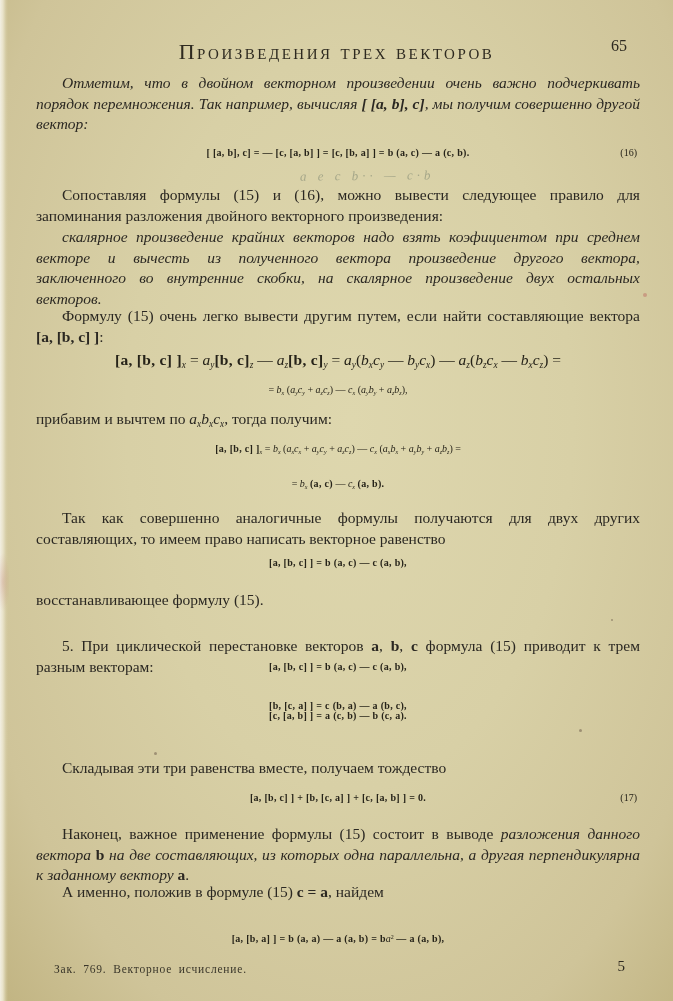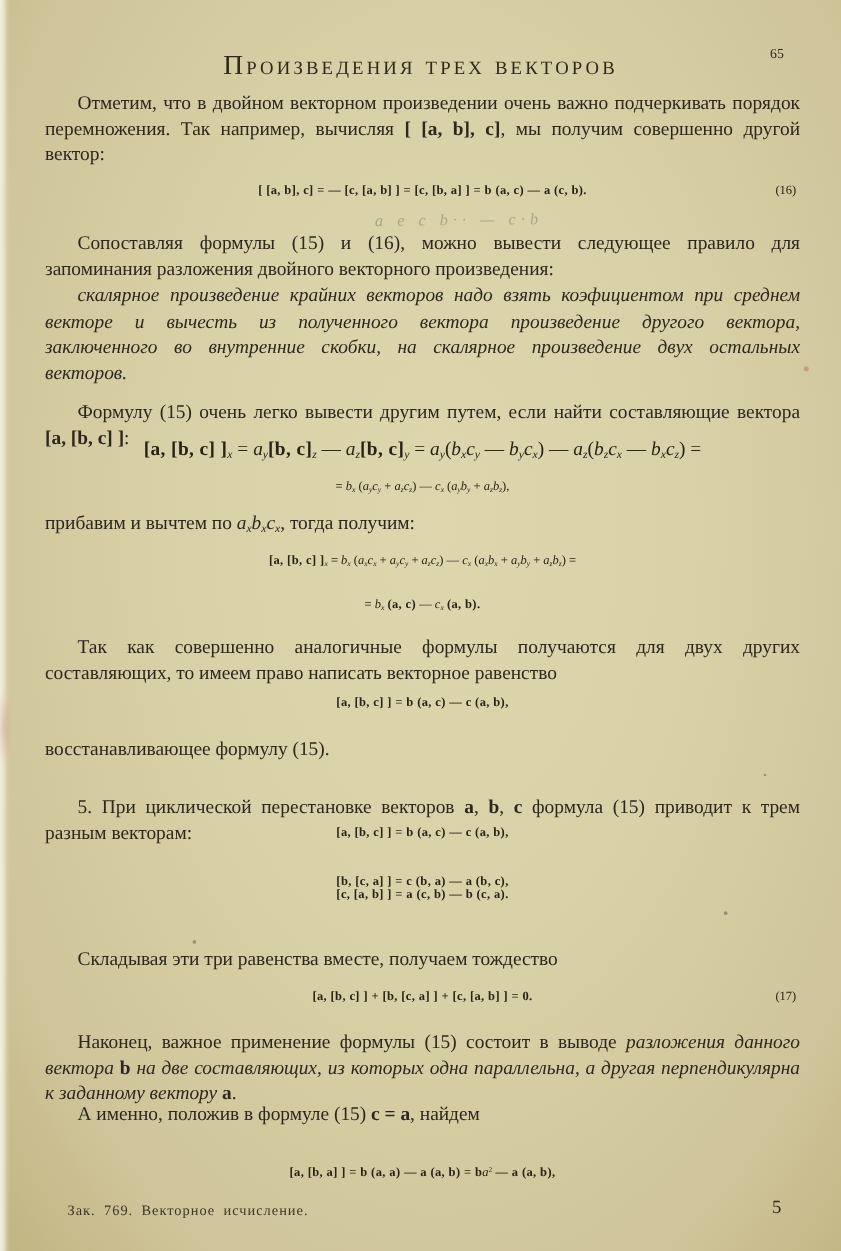--- a/index.html
+++ b/index.html
@@ -26,21 +26,21 @@
   }
   .speck{position:absolute;border-radius:50%;background:rgba(90,70,60,0.45);}
   .speck.pink{background:rgba(190,110,100,0.5);}
 
   
   .runhead-title{
     position:absolute;top:39px;left:0;width:100%;text-align:center;
     font-variant:small-caps;letter-spacing:2.5px;font-size:22px;color:#2e2a20;
   }
   .runhead-page{
-    position:absolute;top:37px;right:46px;font-size:11px;color:#2e2a20;
+    position:absolute;top:37px;right:46px;font-size:16px;color:#2e2a20;
   }
 
   .para{
     position:absolute;left:36px;right:33px;
     font-size:15.5px;line-height:20.6px;text-align:justify;
     text-indent:26px;color:#2b2822;
   }
   .para.noindent{text-indent:0;}
   .para.ital{font-style:italic;word-spacing:3px;}
 
@@ -78,34 +78,34 @@
   <div class="scan-edge"></div>
   <div class="smudge"></div>
   <div class="speck pink" style="left:643px;top:293px;width:4px;height:4px;"></div>
   <div class="speck" style="left:154px;top:752px;width:3px;height:3px;"></div>
   <div class="speck" style="left:579px;top:729px;width:3px;height:3px;"></div>
   <div class="speck" style="left:611px;top:619px;width:2px;height:2px;"></div>
 
   <div class="runhead-title">Произведения трех векторов</div>
   <div class="runhead-page">65</div>
 
-  <div class="para" style="top:73px;">Отметим, что в двойном векторном произведении очень важно подчеркивать порядок перемножения. Так например, вычисляя <b>[ [a, b], c]</b>, мы получим совершенно другой вектор:</div>
+  <div class="para" style="top:73px;font-style:italic;">Отметим, что в двойном векторном произведении очень важно подчеркивать порядок перемножения. Так например, вычисляя <b>[ [a, b], c]</b>, мы получим совершенно другой вектор:</div>
 
   <div class="formula" style="top:147px;">
     <span><b>[ [a, b], c] = — [c, [a, b] ] = [c, [b, a] ] = b (a, c) — a (c, b).</b></span>
     <span class="eqnum">(16)</span>
   </div>
 
   <div class="pencil">a e c      b·· — c·b</div>
 
   <div class="para" style="top:185px;">Сопоставляя формулы (15) и (16), можно вывести следующее правило для запоминания разложения двойного векторного произведения:</div>
 
   <div class="para ital" style="top:227px;">скалярное произведение крайних векторов надо взять коэфициентом при среднем векторе и вычесть из полученного вектора произведение другого вектора, заключенного во внутренние скобки, на скалярное произведение двух остальных векторов.</div>
 
-  <div class="para" style="top:320px;">Формулу (15) очень легко вывести другим путем, если найти составляющие вектора <b>[a, [b, c] ]</b>:</div>
+  <div class="para" style="top:306px;">Формулу (15) очень легко вывести другим путем, если найти составляющие вектора <b>[a, [b, c] ]</b>:</div>
 
   <div class="formula" style="top:351px;font-size:15.5px;"><b>[a, [b, c] ]</b><sub>x</sub> = <i>a<sub>y</sub></i><b>[b, c]</b><sub>z</sub> — <i>a<sub>z</sub></i><b>[b, c]</b><sub>y</sub> = <i>a<sub>y</sub></i>(<i>b<sub>x</sub>c<sub>y</sub></i> — <i>b<sub>y</sub>c<sub>x</sub></i>) — <i>a<sub>z</sub></i>(<i>b<sub>z</sub>c<sub>x</sub></i> — <i>b<sub>x</sub>c<sub>z</sub></i>) =</div>
   <div class="formula" style="top:384px;">= <i>b<sub>x</sub></i> (<i>a<sub>y</sub>c<sub>y</sub></i> + <i>a<sub>z</sub>c<sub>z</sub></i>) — <i>c<sub>x</sub></i> (<i>a<sub>y</sub>b<sub>y</sub></i> + <i>a<sub>z</sub>b<sub>z</sub></i>),</div>
 
   <div class="para noindent" style="top:409px;">прибавим и вычтем по <i>a<sub>x</sub>b<sub>x</sub>c<sub>x</sub></i>, тогда получим:</div>
 
   <div class="formula" style="top:478px;">= <i>b<sub>x</sub></i> <b>(a, c)</b> — <i>c<sub>x</sub></i> <b>(a, b).</b></div>
   <div class="formula" style="top:443px;"><b>[a, [b, c] ]</b><sub>x</sub> = <i>b<sub>x</sub></i> (<i>a<sub>x</sub>c<sub>x</sub></i> + <i>a<sub>y</sub>c<sub>y</sub></i> + <i>a<sub>z</sub>c<sub>z</sub></i>) — <i>c<sub>x</sub></i> (<i>a<sub>x</sub>b<sub>x</sub></i> + <i>a<sub>y</sub>b<sub>y</sub></i> + <i>a<sub>z</sub>b<sub>z</sub></i>) =</div>
 
   <div class="para" style="top:508px;">Так как совершенно аналогичные формулы получаются для двух других составляющих, то имеем право написать векторное равенство</div>

